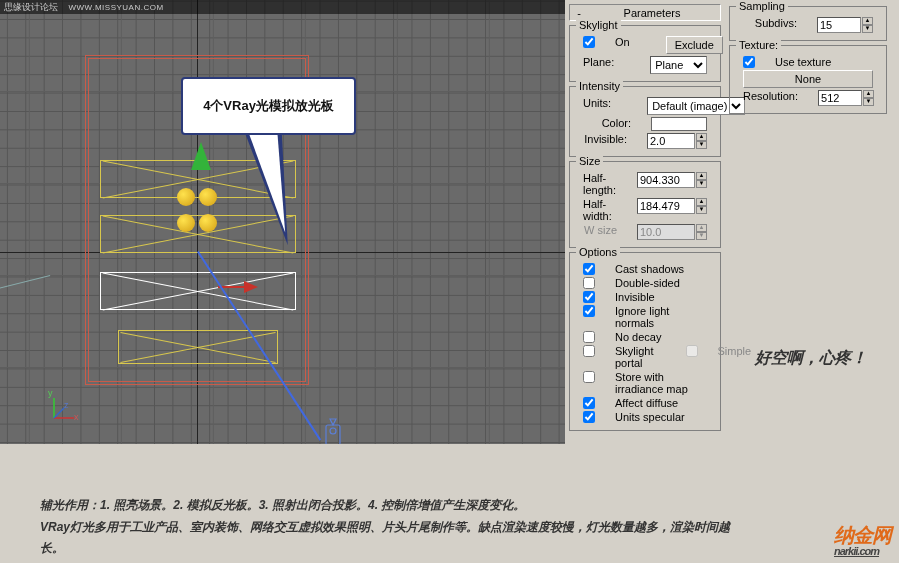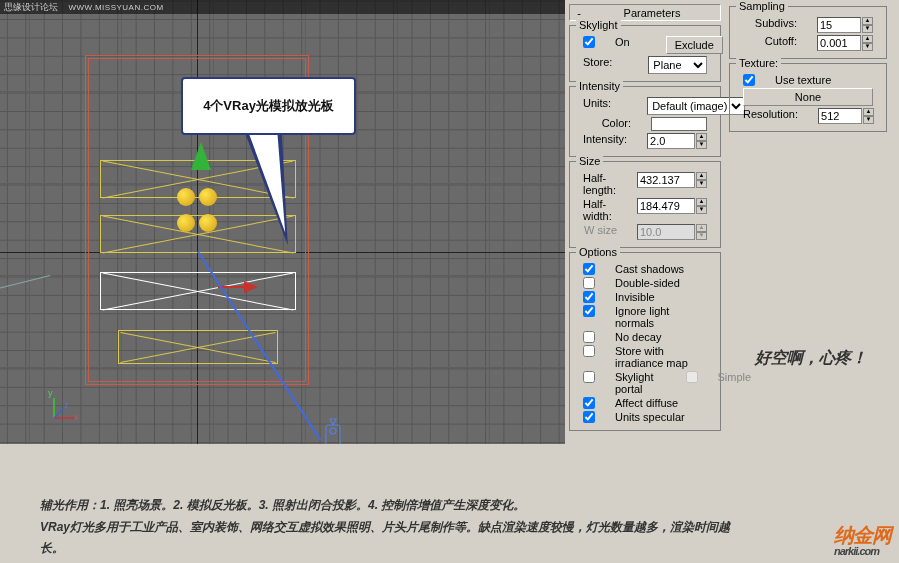--- a/index.html
+++ b/index.html
@@ -54,21 +54,21 @@
 .spinner .arrows { display:flex; flex-direction:column; margin-left:1px; }
 .spinner .arrows span { width:11px; height:8px; background:#d4d0c8; border:1px solid #888; font-size:6px; line-height:5px; text-align:center; cursor:pointer; }
 select.input-box { padding:0; height:18px; }
 .btn { background:#d4d0c8; border:1px solid #888; border-top-color:#fff; border-left-color:#fff; height:18px; padding:0 8px; font-size:11px; cursor:pointer; display:inline-flex; align-items:center; justify-content:center; }
 .chk { margin-right:4px; width:12px; height:12px; }
 .color-swatch { width:56px; height:14px; background:#fff; border:1px solid #666; display:inline-block; }
 .disabled { color:#888; }
 .side-note { position: absolute; right: 32px; top: 348px; font-size: 16px; font-weight: bold; font-style: italic; color: #333; }
 .footer-text { position:absolute; left:40px; top:495px; right:150px; font-size:12px; line-height:1.8; color:#333; font-weight:bold; font-style: italic; }
 .logo { position:absolute; right:8px; bottom:6px; font-size:20px; font-weight:900; font-style:italic; color:#e06a1a; letter-spacing:-1px; }
-.logo .sub { display:block; font-size:11px; color:#444; margin-top:-4px; }
+.logo .sub { display:block; font-size:11px; color:#444; margin-top:-4px;text-decoration:underline; }
 .watermark-qq { position: absolute; left: 538px; top: 472px; font-size: 11px; color: #b4b4b4; letter-spacing: 1px; }
 </style>
 </head>
 <body>
 
 <div class="main">
   <div class="viewport">
     <div class="url-bar">
       <span>思缘设计论坛</span>
       <span>WWW.MISSYUAN.COM</span>
@@ -153,21 +153,21 @@
         <span class="group-label">Skylight</span>
         <div class="row">
           <input type="checkbox" class="chk" checked="" style="">
           <label>On</label>
           <span class="lbl-right"></span>
           <button class="btn" style="width:62px;">
               <span>Exclude</span>
             </button>
         </div>
         <div class="row">
-          <label>Store:</label>
+          <label>Plane:</label>
           <span class="lbl-right"></span>
           <select class="input-box" style="width:104px;">
             <option>Plane</option>
           </select>
         </div>
       </div>
 
       <div class="group-frame">
         <span class="group-label">Intensity</span>
         <div class="row">
@@ -175,37 +175,37 @@
           <span class="lbl-right"></span>
           <select class="input-box" style="width:108px;">
             <option>Default (image)</option>
           </select>
         </div>
         <div class="row">
           <span class="lbl-right"><label>Color:</label></span>
           <span class="color-swatch"></span>
         </div>
         <div class="row">
-          <span class="lbl-right"><label>Intensity:</label></span>
+          <span class="lbl-right"><label>Invisible:</label></span>
           <div class="spinner">
             <span class="input-box" style="width:48px;">2.0</span>
             <div class="arrows">
                 <span>▲</span>
                 <span>▼</span>
               </div>
           </div>
         </div>
       </div>
 
       <div class="group-frame">
         <span class="group-label">Size</span>
         <div class="row">
           <span class="lbl-right"><label>Half-length:</label></span>
           <div class="spinner">
-              <span class="input-box" style="width:58px;">432.137</span>
+              <span class="input-box" style="width:58px;">904.330</span>
               <div class="arrows">
                 <span>▲</span>
                 <span>▼</span>
               </div>
             </div>
         </div>
         <div class="row">
           <span class="lbl-right"><label>Half-width:</label></span>
           <div class="spinner">
               <span class="input-box" style="width:58px;">184.479</span>
@@ -241,60 +241,50 @@
             <input type="checkbox" class="chk" checked="" style="">
             <label>Invisible</label>
           </div>
         <div class="row">
             <input type="checkbox" class="chk" checked="" style="">
             <label>Ignore light normals</label>
           </div>
         <div class="row">
             <input type="checkbox" class="chk" style="">
             <label>No decay</label>
-          </div>
-        <div class="row">
-            <input type="checkbox" class="chk" style="">
-            <label>Store with irradiance map</label>
           </div>
         <div class="row">
           <input type="checkbox" class="chk" style="">
             <label>Skylight portal</label>
           <span style="width:8px"></span>
           <input type="checkbox" class="chk disabled" disabled="" style="">
             <label class="disabled">Simple</label>
         </div>
         <div class="row">
+            <input type="checkbox" class="chk" style="">
+            <label>Store with irradiance map</label>
+          </div>
+        <div class="row">
             <input type="checkbox" class="chk" checked="" style="">
             <label>Affect diffuse</label>
           </div>
         <div class="row">
             <input type="checkbox" class="chk" checked="" style="">
             <label>Units specular</label>
           </div>
       </div>
     </div>
 
     <div class="panel-col" style="width:166px;">
       <div class="group-frame">
         <span class="group-label">Sampling</span>
         <div class="row">
             <span class="lbl-right"><label>Subdivs:</label></span>
             <div class="spinner">
               <span class="input-box" style="width:44px;">15</span>
-              <div class="arrows">
-                <span>▲</span>
-                <span>▼</span>
-              </div>
-            </div>
-          </div>
-        <div class="row">
-            <span class="lbl-right"><label>Cutoff:</label></span>
-            <div class="spinner">
-              <span class="input-box" style="width:44px;">0.001</span>
               <div class="arrows">
                 <span>▲</span>
                 <span>▼</span>
               </div>
             </div>
           </div>
       </div>
 
       <div class="group-frame">
         <span class="group-label">Texture:</span>

